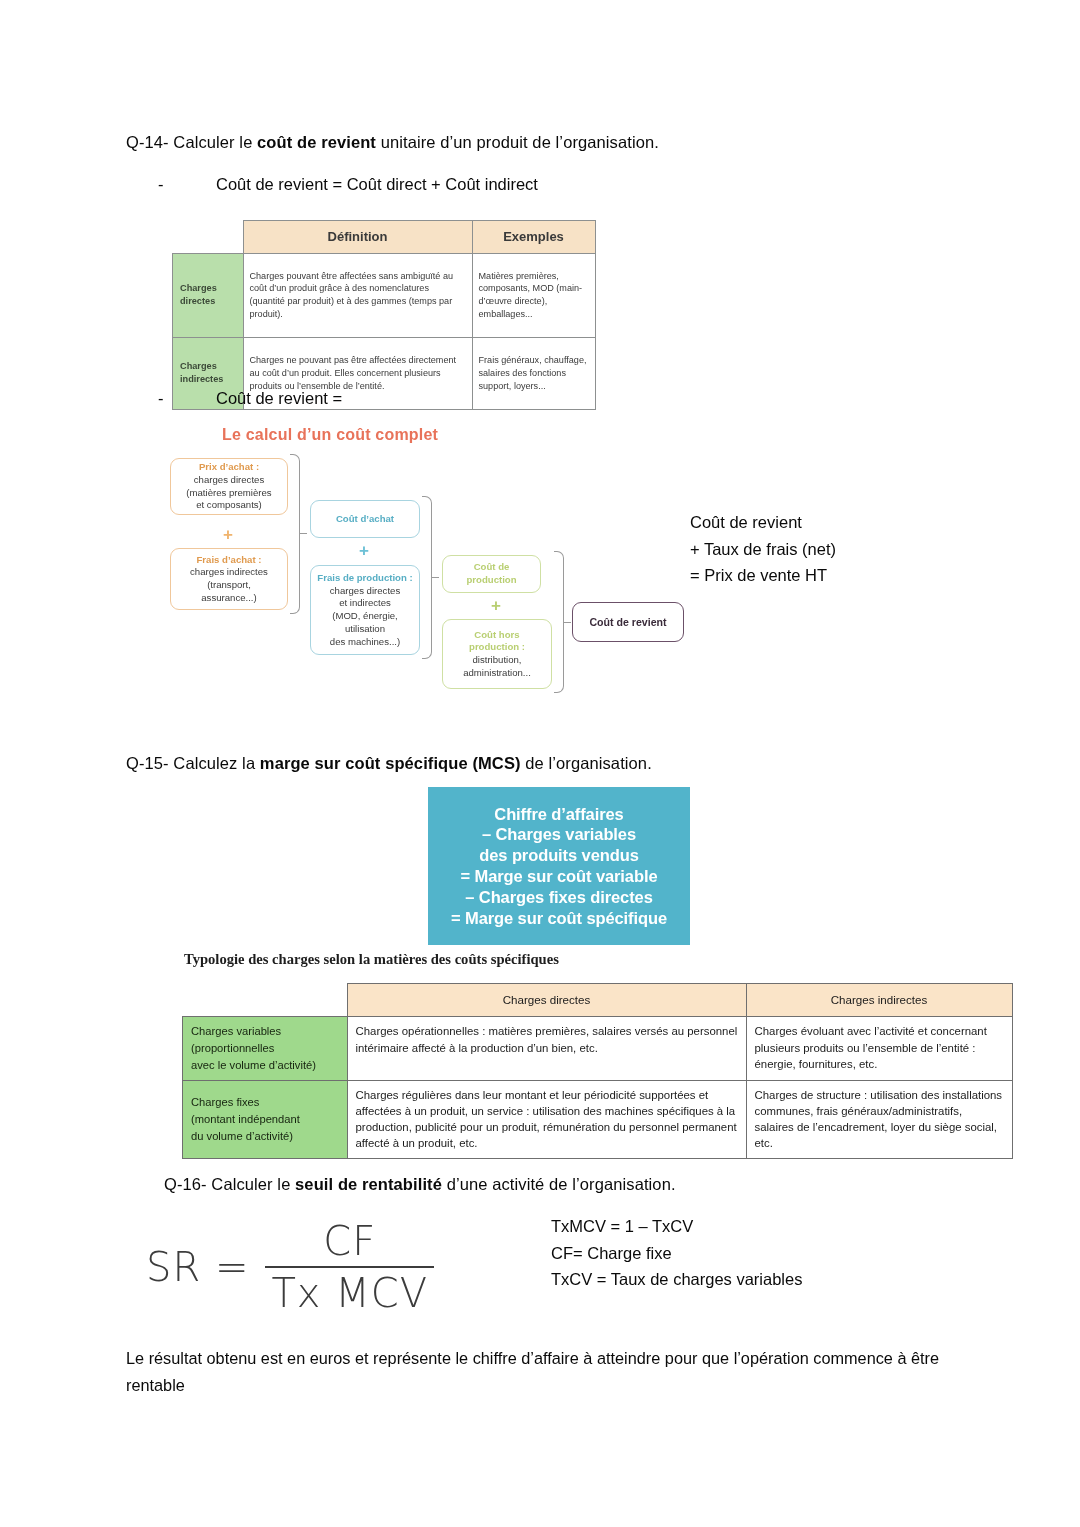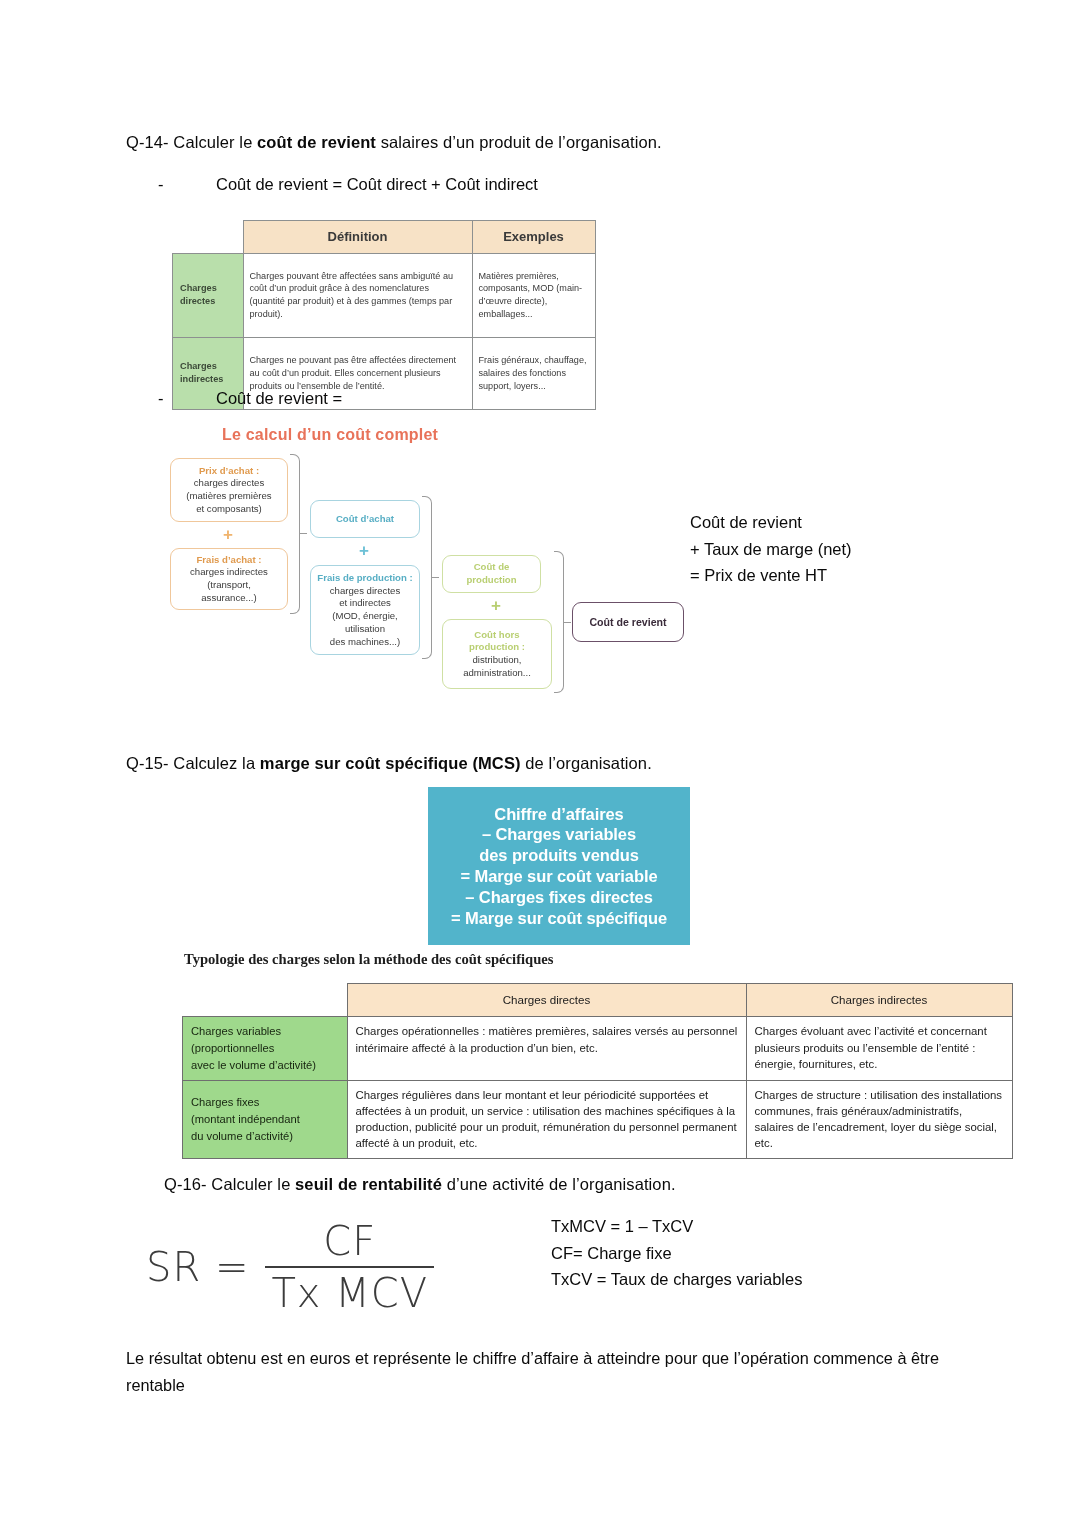--- a/index.html
+++ b/index.html
@@ -284,21 +284,21 @@
     font-size: 40px;
     letter-spacing: 1px;
   }
 </style>
 </head>
 <body>
 
 <div class="page">
 
   <div class="q-line" style="left:126px; top:130px;">
-    <span>Q-14- Calculer le </span><b>coût de revient</b><span> salaires d’un produit de l’organisation.</span>
+    <span>Q-14- Calculer le </span><b>coût de revient</b><span> unitaire d’un produit de l’organisation.</span>
   </div>
 
   <div class="bullet-line" style="left:158px; top:172px;">
     <span class="bullet-dash">-</span><span>Coût de revient = Coût direct + Coût indirect</span>
   </div>
 
   <table class="tbl1">
     <tbody>
         <tr>
       <td class="corner"></td>
@@ -319,21 +319,21 @@
     </table>
 
   <div class="bullet-line" style="left:158px; top:386px;">
     <span class="bullet-dash">-</span><span>Coût de revient =</span>
   </div>
 
   <div class="flow">
 
     <div class="flow-title">Le calcul d’un coût complet</div>
 
-    <div class="fbox orange" style="left:0px; top:38px; width:118px; height:64px;">
+    <div class="fbox orange" style="left:0px; top:38px; width:118px; height:57px;">
       <span class="ttl">Prix d’achat :</span>
       <span class="sub">charges directes<br>(matières premières<br>et composants)</span>
     </div>
 
     <div class="plus orange" style="left:53px; top:106px;">+</div>
 
     <div class="fbox orange" style="left:0px; top:128px; width:118px; height:62px;">
       <span class="ttl">Frais d’achat :</span>
       <span class="sub">charges indirectes<br>(transport,<br>assurance...)</span>
     </div>
@@ -369,38 +369,38 @@
     <div class="brace" style="left:384px; top:131px; width:10px; height:142px;"></div>
     <div class="brace-tick" style="left:394px; top:202px;"></div>
 
     <div class="fbox purple" style="left:402px; top:182px; width:112px; height:40px;">
       <span class="ttl">Coût de revient</span>
     </div>
   </div>
 
   <div class="side-note" style="left:690px; top:509px;">
     <div>Coût de revient</div>
-    <div>+ Taux de marge (net)</div>
+    <div>+ Taux de frais (net)</div>
     <div>= Prix de vente HT</div>
   </div>
 
   <div class="q-line" style="left:126px; top:751px;">
     <span>Q-15- Calculez la </span><b>marge sur coût spécifique (MCS)</b><span> de l’organisation.</span>
   </div>
 
   <div class="mcsbox">
     <div>Chiffre d’affaires</div>
     <div>– Charges variables</div>
     <div>des produits vendus</div>
     <div>= Marge sur coût variable</div>
     <div>– Charges fixes directes</div>
     <div>= Marge sur coût spécifique</div>
   </div>
 
-  <div class="tbl2-caption">Typologie des charges selon la méthode des coût spécifiques</div>
+  <div class="tbl2-caption">Typologie des charges selon la matières des coûts spécifiques</div>
 
   <table class="tbl2">
     <tbody>
         <tr>
       <td class="corner"></td>
       <th class="hd c-dir">Charges directes</th>
       <th class="hd c-ind">Charges indirectes</th>
     </tr>
     <tr>
       <td class="rowlabel">Charges variables<br>(proportionnelles<br>avec le volume d’activité)</td>

